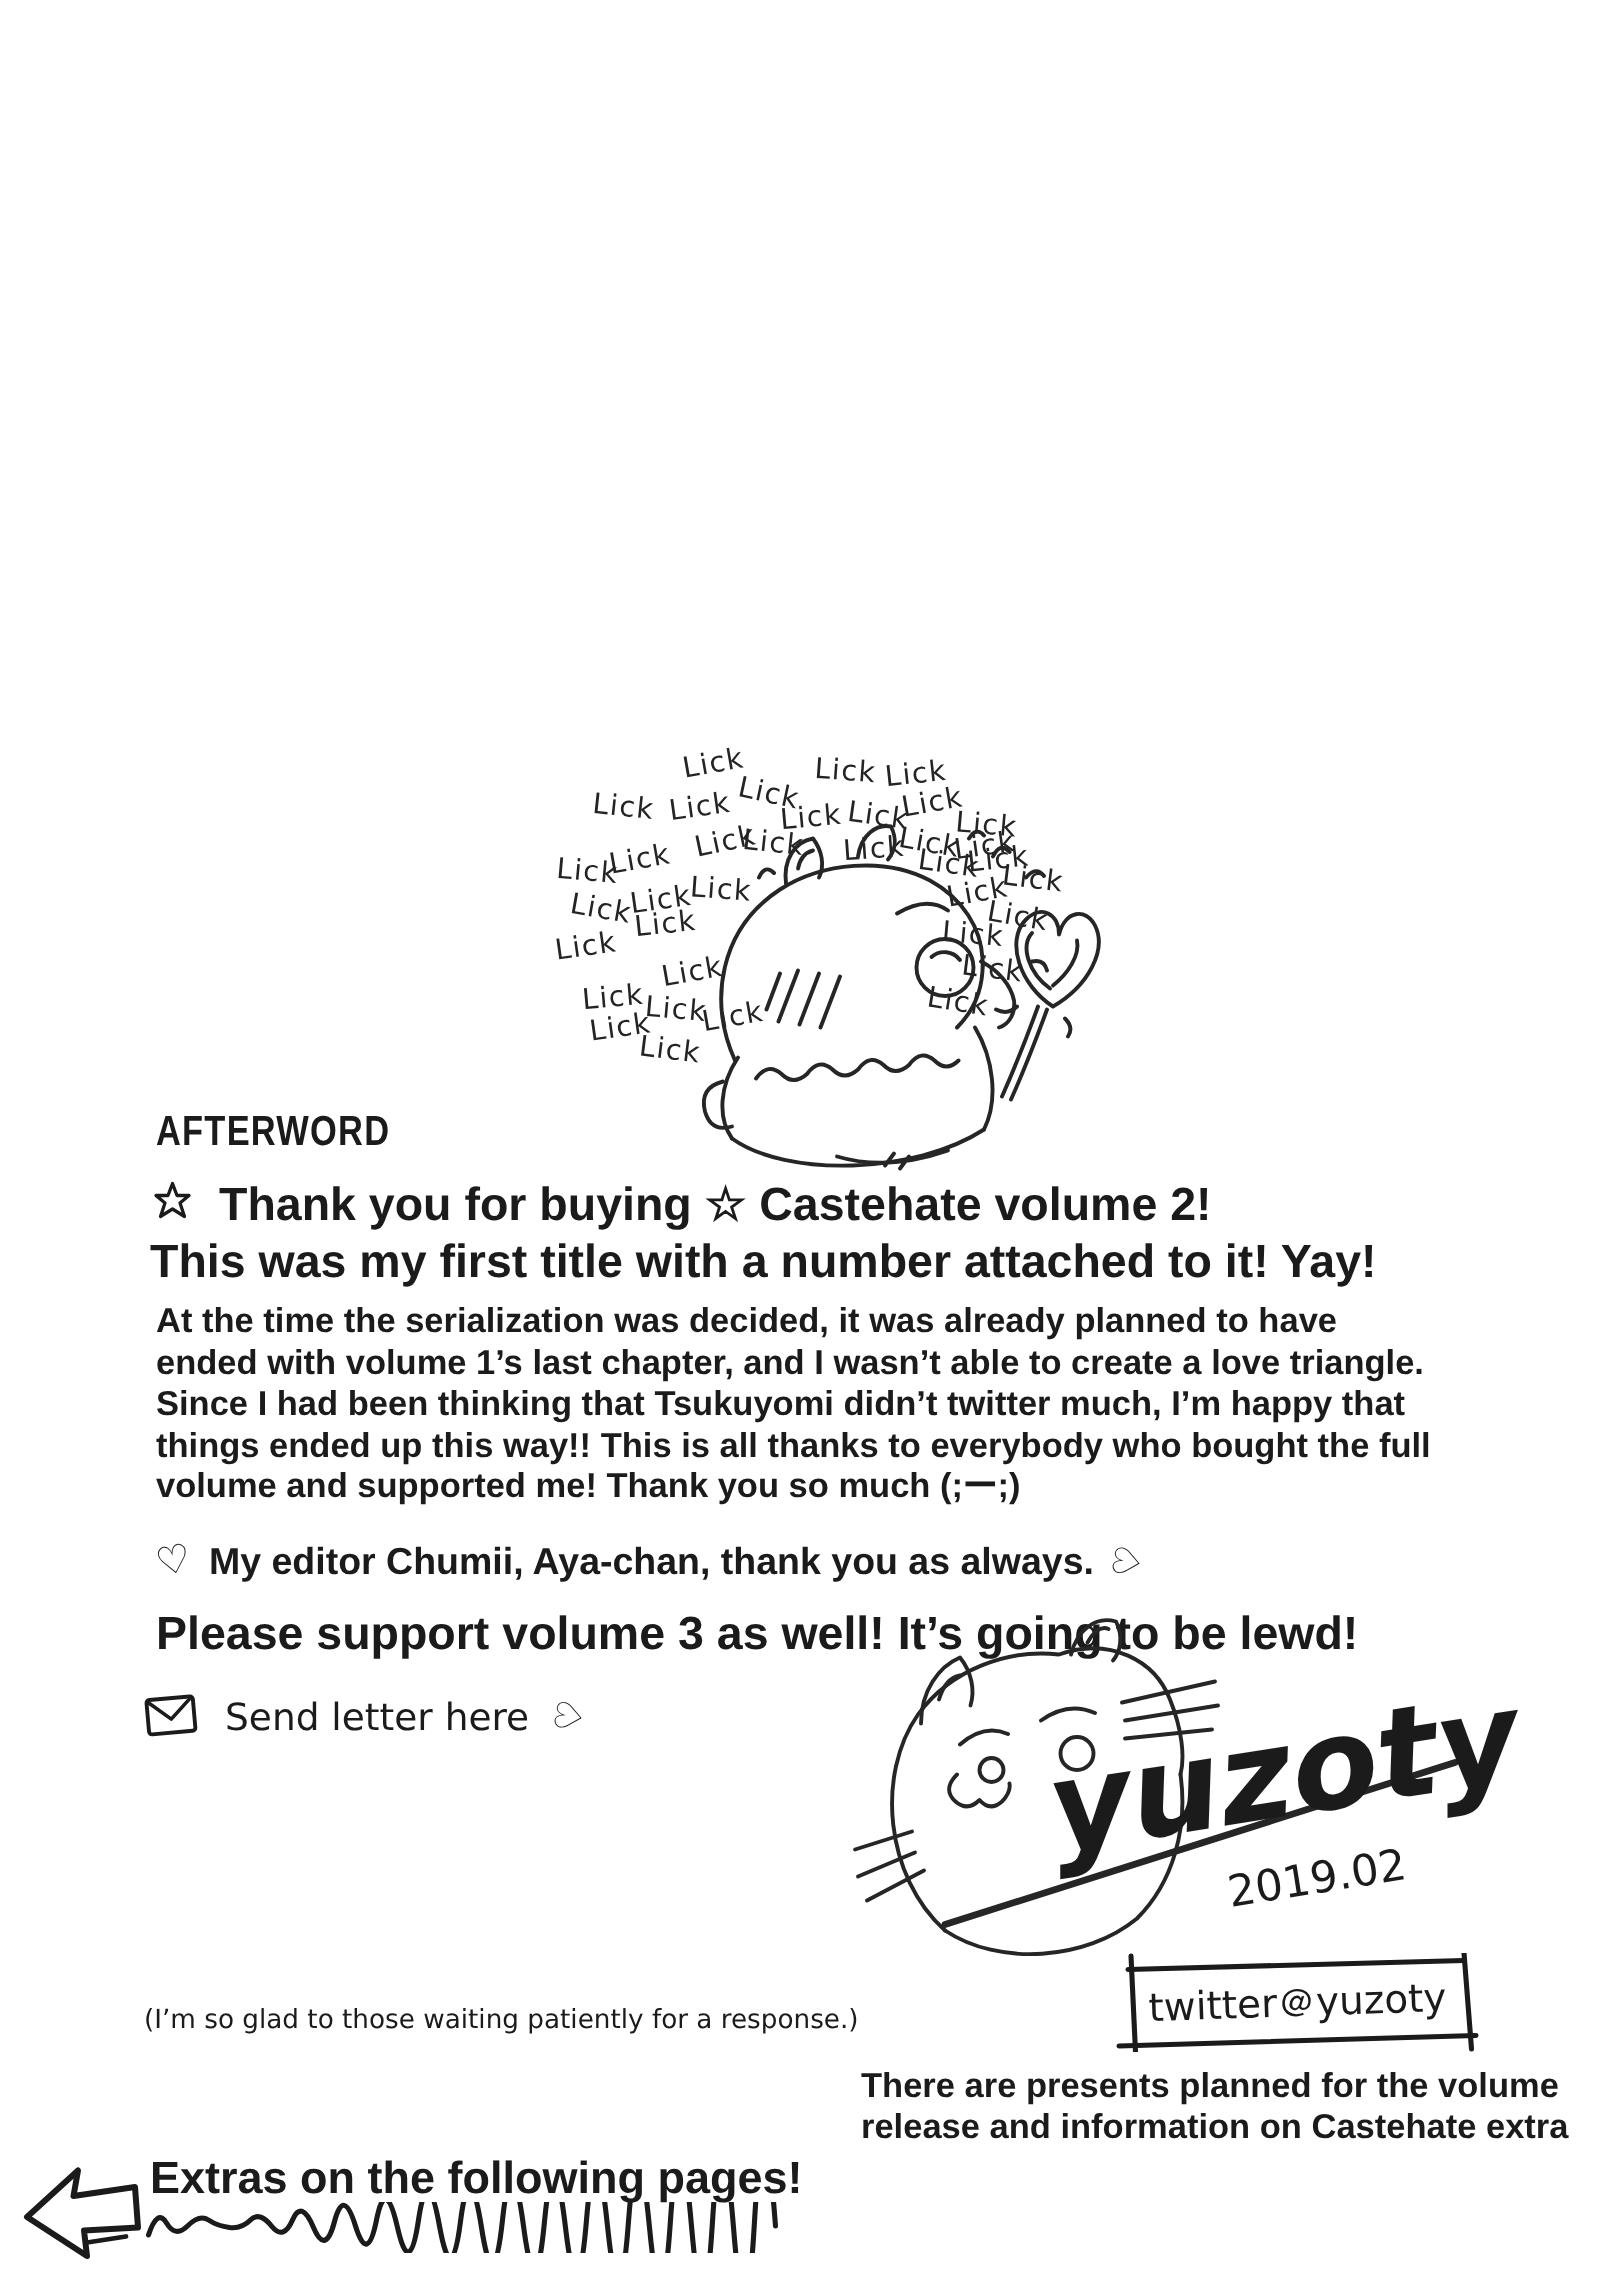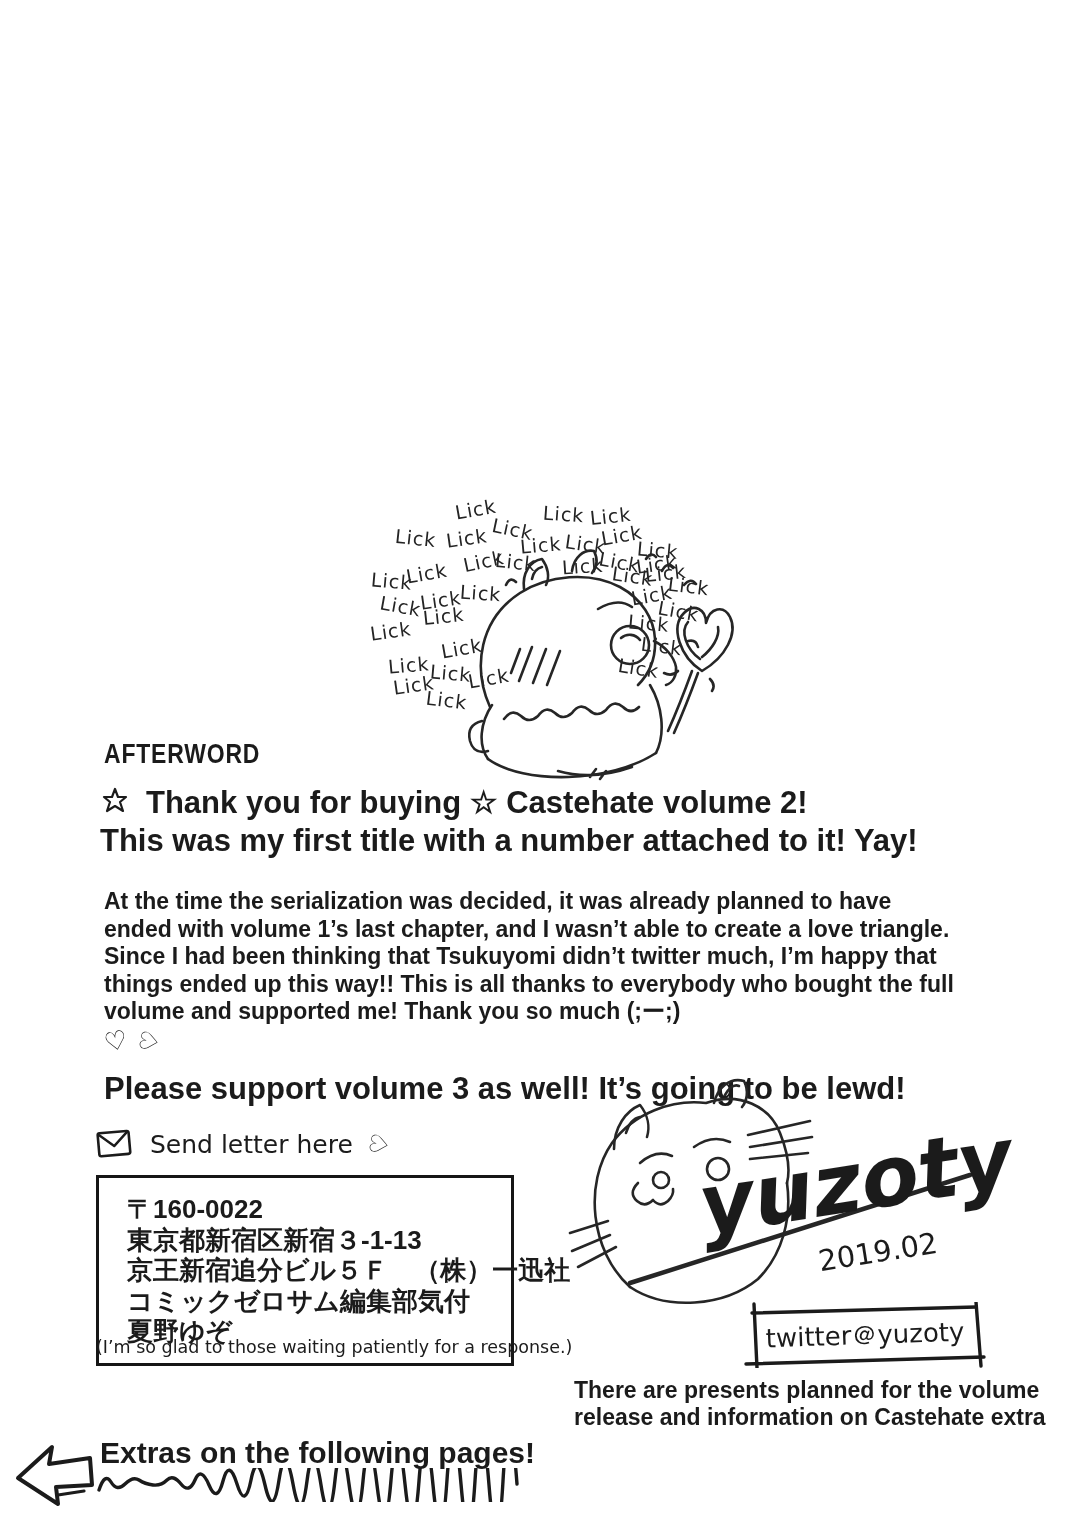--- a/index.html
+++ b/index.html
@@ -17,21 +17,21 @@
   }
   .creature{left:440px;top:545px;width:320px;height:240px;}
   
   .afterword-title{
     left:104px;top:738px;font-size:28px;font-weight:900;letter-spacing:1px;
     transform:scaleX(.82);transform-origin:left center;
   }
   .heading{left:100px;top:784px;font-size:31px;font-weight:800;line-height:38px;white-space:nowrap;}
   .heading .row{display:flex;align-items:center;gap:16px;}
   .sparkle{width:30px;height:30px;margin-top:-4px;}
-  .body-par{left:104px;top:867px;font-size:23px;font-weight:700;line-height:27.5px;white-space:nowrap;margin-top:21px;}
+  .body-par{left:104px;top:867px;font-size:23px;font-weight:700;line-height:27.5px;white-space:nowrap;}
   .editor-note{left:104px;top:1026px;font-size:25px;font-weight:700;white-space:nowrap;display:flex;align-items:center;gap:12px;}
   .heart{font-family:"DejaVu Sans",sans-serif;font-weight:400;font-size:26px;display:inline-block;}
   .heart.lead{transform:rotate(-12deg);}
   .heart.side{transform:rotate(-80deg);font-size:24px;}
   .support-note{left:104px;top:1071px;font-size:31px;font-weight:700;white-space:nowrap;}
   
   .letter-row{left:96px;top:1129px;display:flex;align-items:center;gap:16px;
     font-family:"DejaVu Sans",sans-serif;font-size:25px;font-weight:400;white-space:nowrap;}
   .envelope{width:38px;height:30px;transform:rotate(-5deg);}
   .address-box{
@@ -146,41 +146,35 @@
   <div class="abs body-par">
     <div>At the time the serialization was decided, it was already planned to have</div>
     <div>ended with volume 1’s last chapter, and I wasn’t able to create a love triangle.</div>
     <div>Since I had been thinking that Tsukuyomi didn’t twitter much, I’m happy that</div>
     <div>things ended up this way!! This is all thanks to everybody who bought the full</div>
     <div>volume and supported me! Thank you so much (;ー;)</div>
   </div>
 
   <div class="abs editor-note">
     <span class="heart lead">♡</span>
+    <span>My editor Chumii, Aya-chan, thank you as always.</span>
     <span class="heart side">♡</span>
   </div>
 
   <div class="abs support-note">Please support volume 3 as well! It’s going to be lewd!</div>
 
   <div class="abs letter-row">
     <svg class="envelope" viewBox="0 0 38 30" aria-hidden="true">
       <rect x="2.5" y="3" width="31" height="23" rx="2" fill="none" stroke="#1b1b1b" stroke-width="2.6" stroke-linejoin="round"></rect>
       <path d="M4,5 L18,17 L32,4" fill="none" stroke="#1b1b1b" stroke-width="2.4" stroke-linecap="round" stroke-linejoin="round"></path>
     </svg>
     <span>Send letter here</span>
     <span class="heart side">♡</span>
   </div>
 
-  <div class="abs address-box">
-    <p class="address-line">〒160-0022</p>
-    <p class="address-line">東京都新宿区新宿３-1-13</p>
-    <p class="address-line">京王新宿追分ビル５Ｆ　（株）一迅社</p>
-    <p class="address-line">コミックゼロサム編集部気付</p>
-    <p class="address-line">夏野ゆぞ</p>
-  </div>
 
   <div class="abs caption">(I’m so glad to those waiting patiently for a response.)</div>
 
   <div class="abs signature-zone">
     <svg width="440" height="230" viewBox="0 0 440 230" aria-hidden="true">
       <g class="ink" stroke-width="3">
         <path d="M62,204 C22,168 16,100 44,60 C66,30 104,16 138,20 C172,8 202,24 212,50 C220,70 222,88 219,100"></path>
         <path d="M219,100 C224,136 214,172 190,196 C156,224 98,228 62,204"></path>
         <path d="M46,66 C46,44 58,28 72,22 C80,32 82,44 79,54"></path>
         <path d="M58,50 q4,-14 14,-16"></path>

